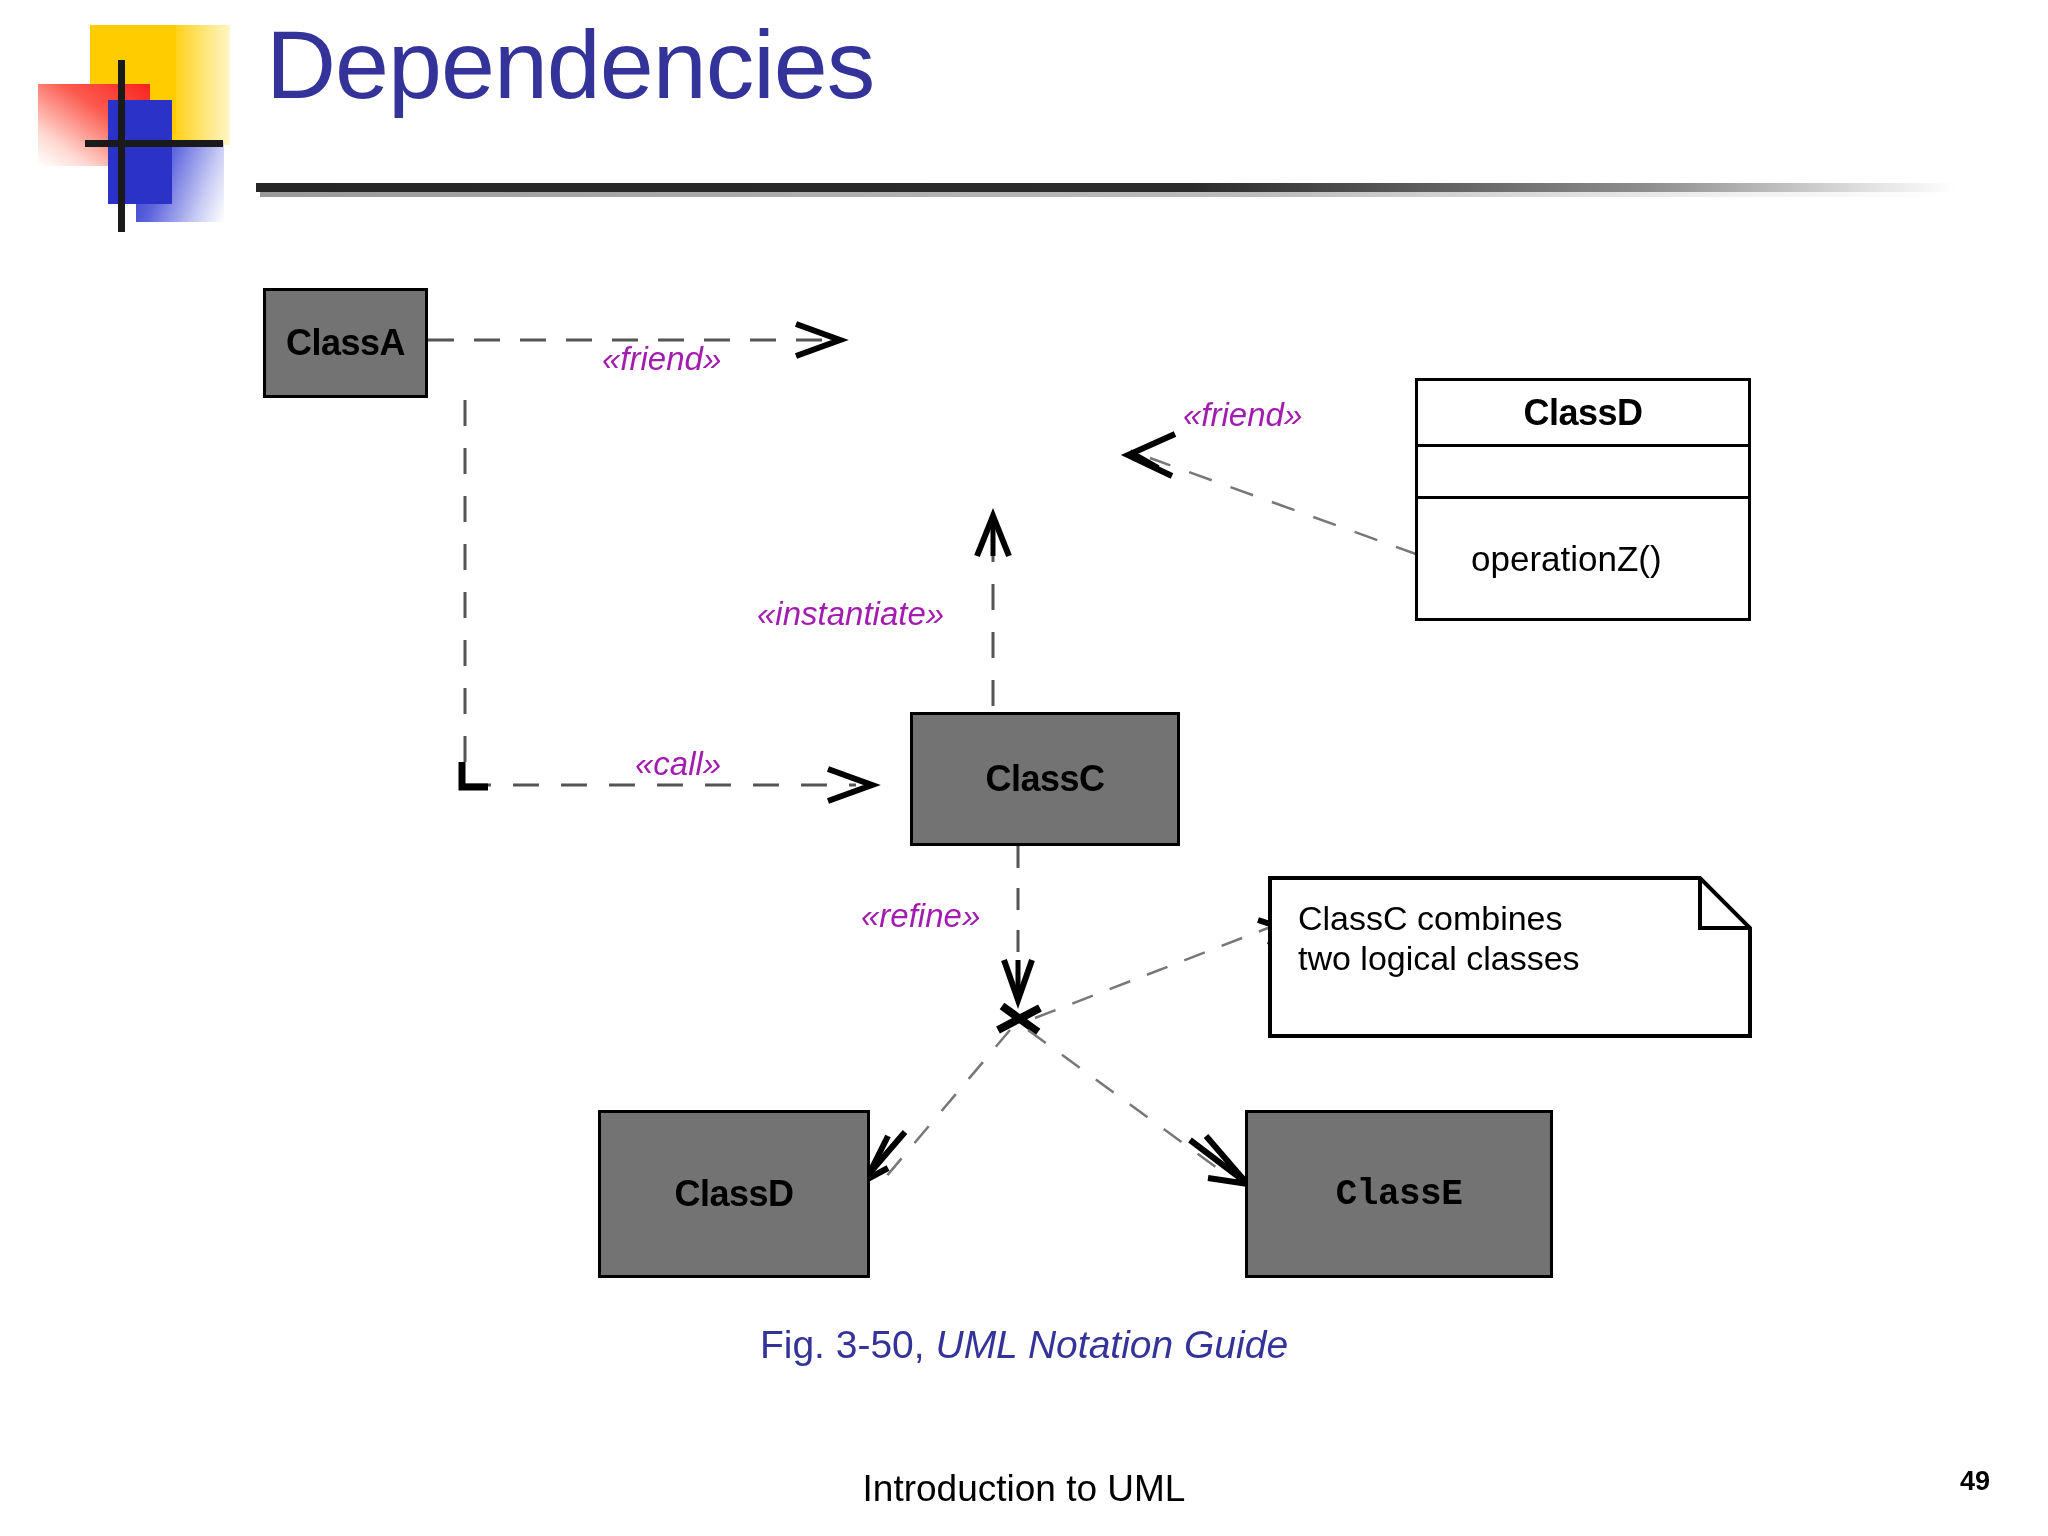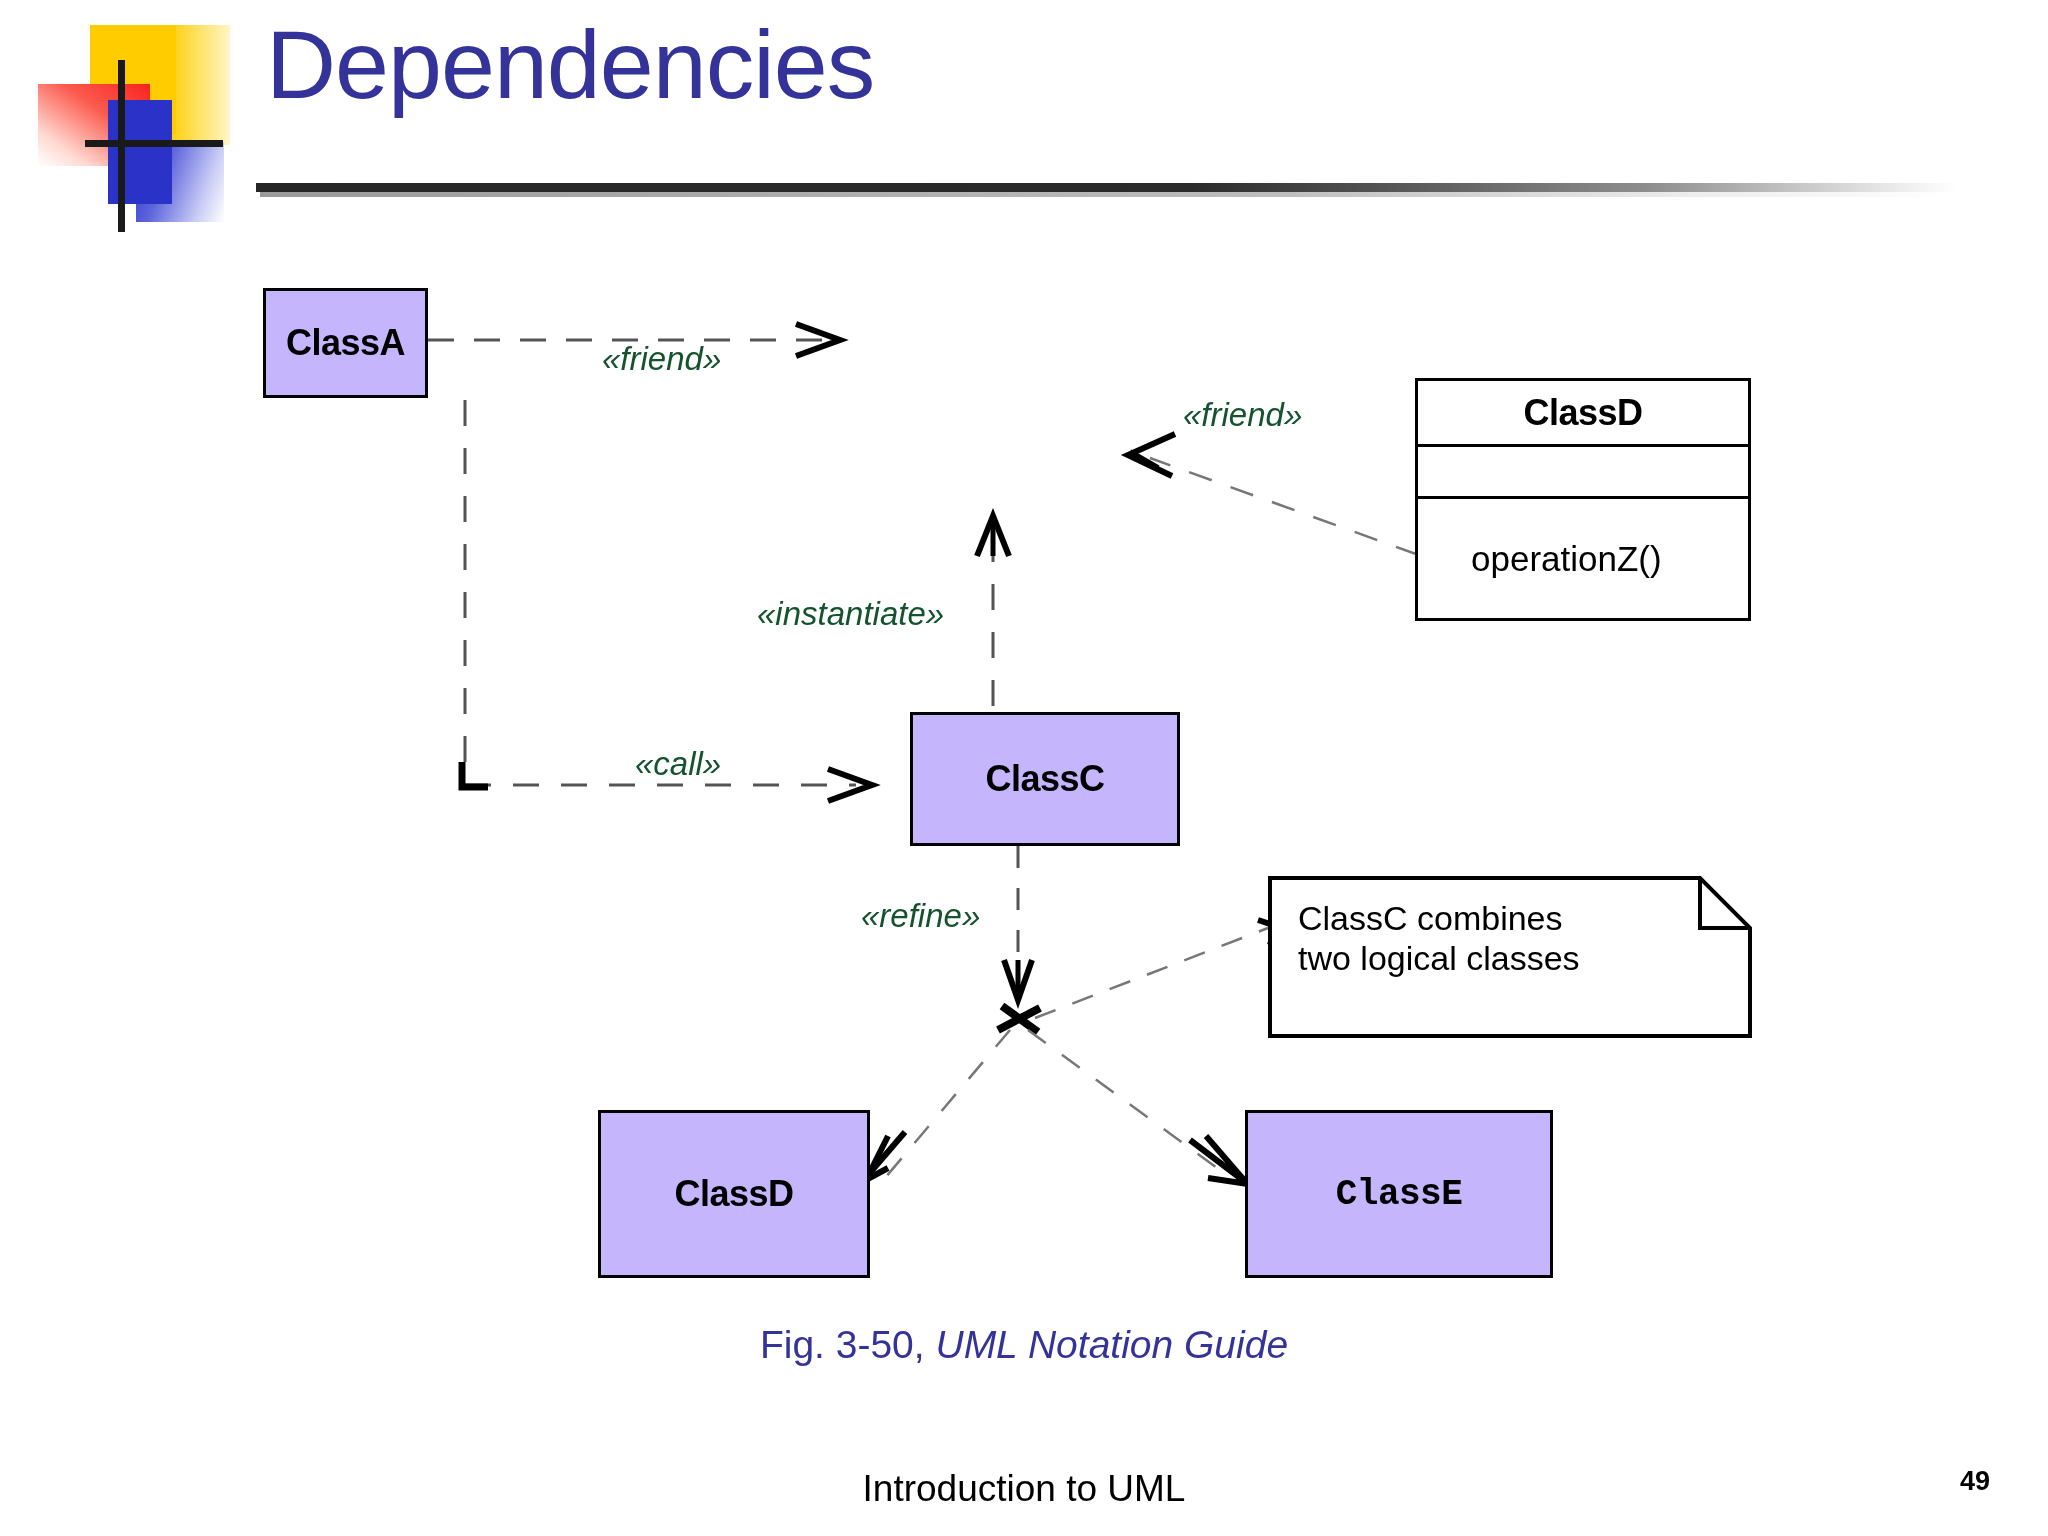--- a/index.html
+++ b/index.html
@@ -93,21 +93,21 @@
   #diagram-svg {
     position: absolute;
     left: 0; top: 0;
     width: 2048px; height: 1536px;
   }
 
   
   .uml-box {
     position: absolute;
     border: 3px solid #000000;
-    background: #c4b5fd;
+    background: #737373;
     box-sizing: border-box;
     display: flex;
     align-items: center;
     justify-content: center;
   }
   .uml-box .cls-name {
     font-size: 36px;
     font-weight: bold;
     color: #000000;
     letter-spacing: -0.5px;
@@ -174,21 +174,21 @@
     line-height: 1.18;
     color: #000000;
     white-space: pre-line;
   }
 
   
   .edge-label {
     position: absolute;
     font-size: 33px;
     font-style: italic;
-    color: #14532d;
+    color: #a21caf;
     white-space: nowrap;
   }
   #label-friend-ab  { left: 602px;  top: 340px; }
   #label-friend-db  { left: 1183px; top: 396px; }
   #label-instantiate{ left: 757px;  top: 595px; }
   #label-call       { left: 635px;  top: 745px; }
   #label-refine     { left: 861px;  top: 897px; }
 
   
   #figure-caption {

